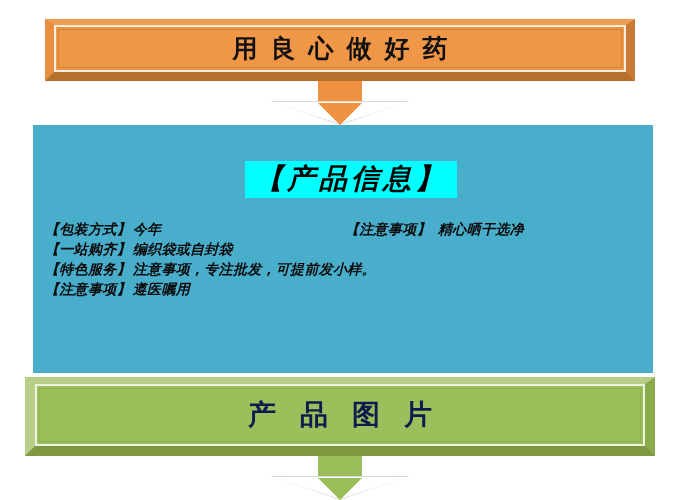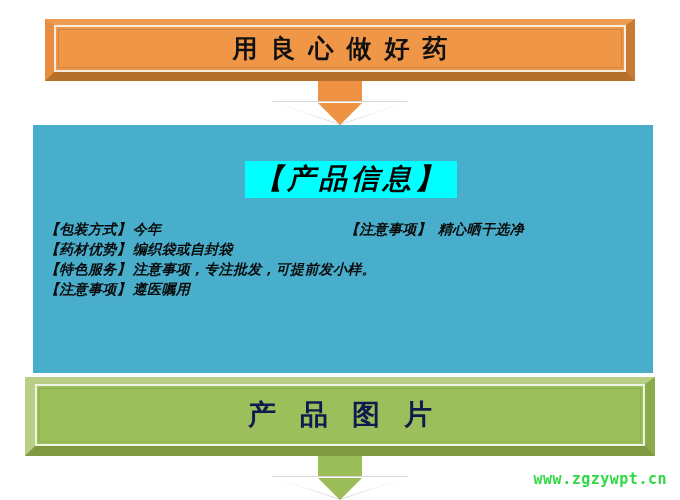--- a/index.html
+++ b/index.html
@@ -260,21 +260,21 @@
         <div class="cell col-left">
           <span class="key">【包装方式】</span><span class="val">今年</span>
         </div>
         <div class="cell col-right">
           <span class="key">【注意事项】</span>&nbsp;<span class="val">精心晒干选净</span>
         </div>
       </div>
 
       <div class="info-row">
         <div class="cell col-left">
-          <span class="key">【药材优势】</span><span class="val">编织袋或自封袋</span>
+          <span class="key">【一站购齐】</span><span class="val">编织袋或自封袋</span>
         </div>
       </div>
 
 
       <div class="info-row">
         <div class="cell col-wide">
           <span class="key">【特色服务】</span><span class="val">注意事项，专注批发，可提前发小样。</span>
         </div>
       </div>
 
@@ -293,15 +293,14 @@
     </div>
   </div>
 
   <div class="arrow" id="arrow-green">
     <div class="stem"></div>
     <div class="head-outline"></div>
     <div class="head-inner"></div>
     <div class="head-fill"></div>
   </div>
 
-  <div class="watermark">www.zgzywpt.cn</div>
 
 </div>
 
 </body></html>

